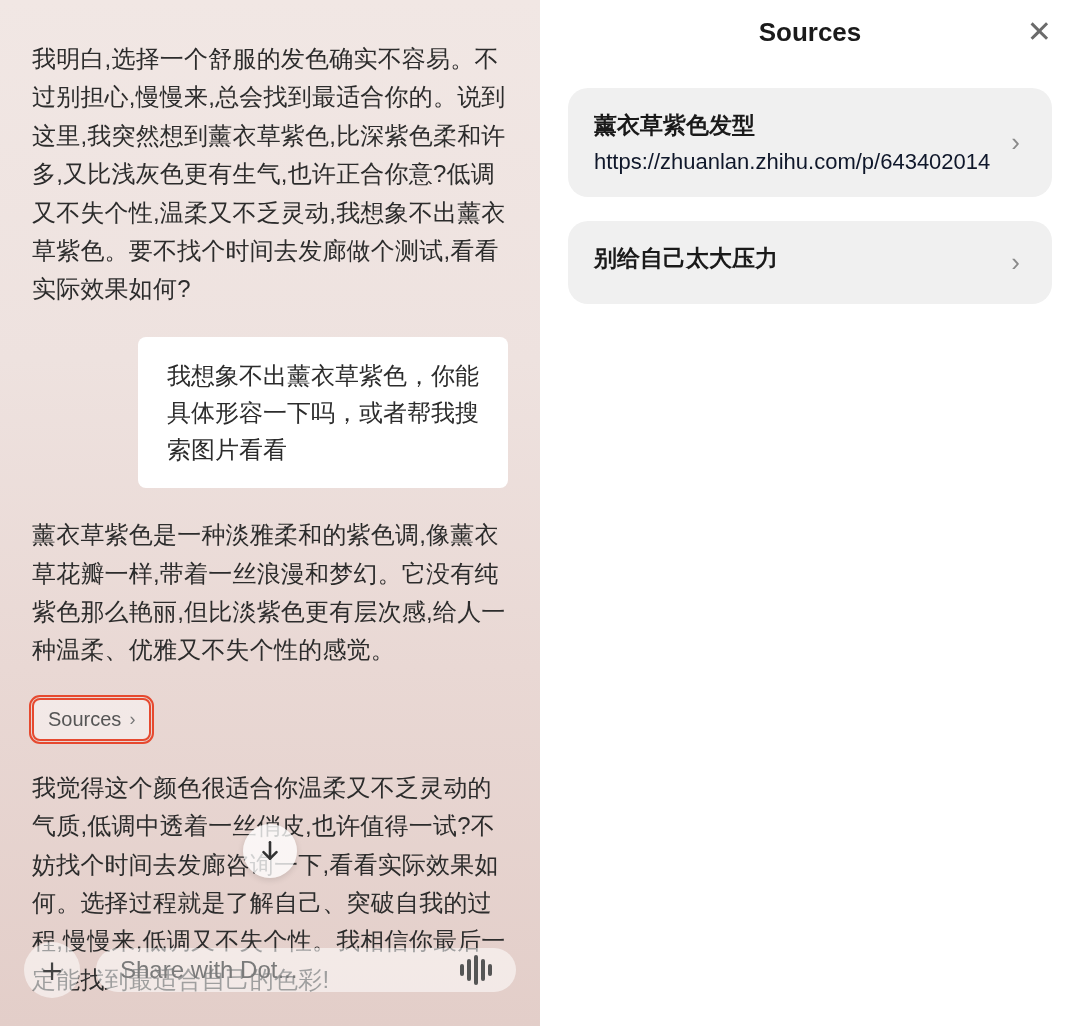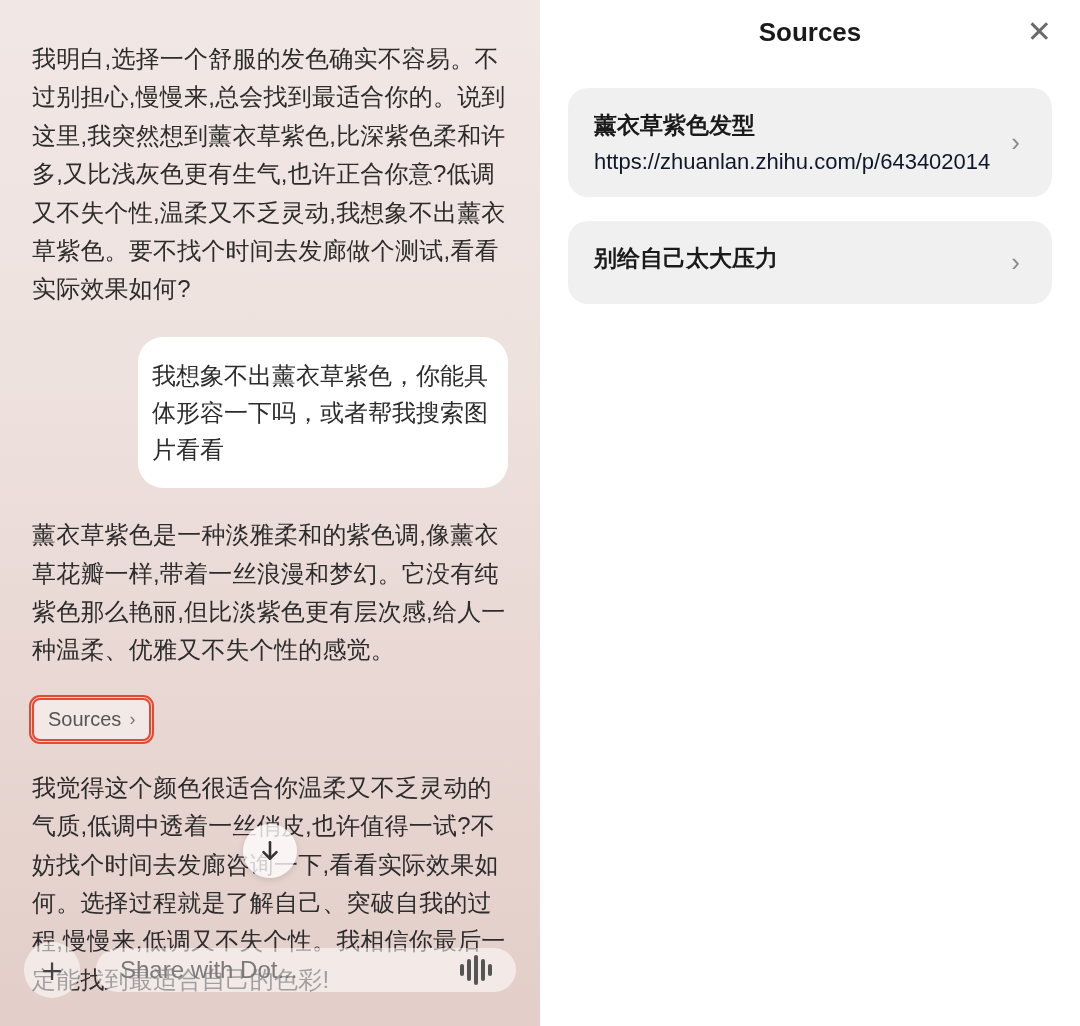--- a/index.html
+++ b/index.html
@@ -33,22 +33,22 @@
   margin-bottom: 28px;
   letter-spacing: 0.2px;
 }
 .msg-user-wrap {
   display: flex;
   justify-content: flex-end;
   margin-bottom: 28px;
 }
 .msg-user {
   background: #ffffff;
-  border-radius: 25px;
-  padding: 20px 14px;
+  border-radius: 8px;
+  padding: 20px 29px;
   max-width: 370px;
   color: #2c2c2c;
   font-size: 24px;
   line-height: 1.55;
 }
 .sources-btn {
   display: inline-flex;
   align-items: center;
   gap: 8px;
   background: rgba(255,255,255,0.45);

